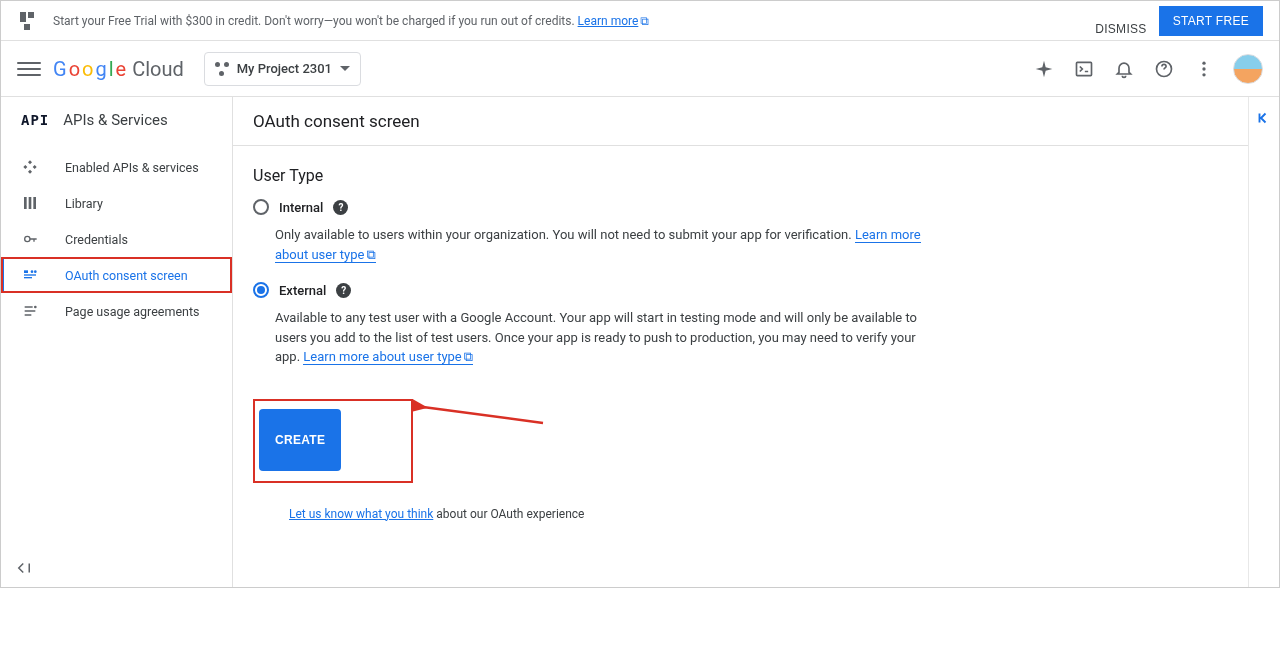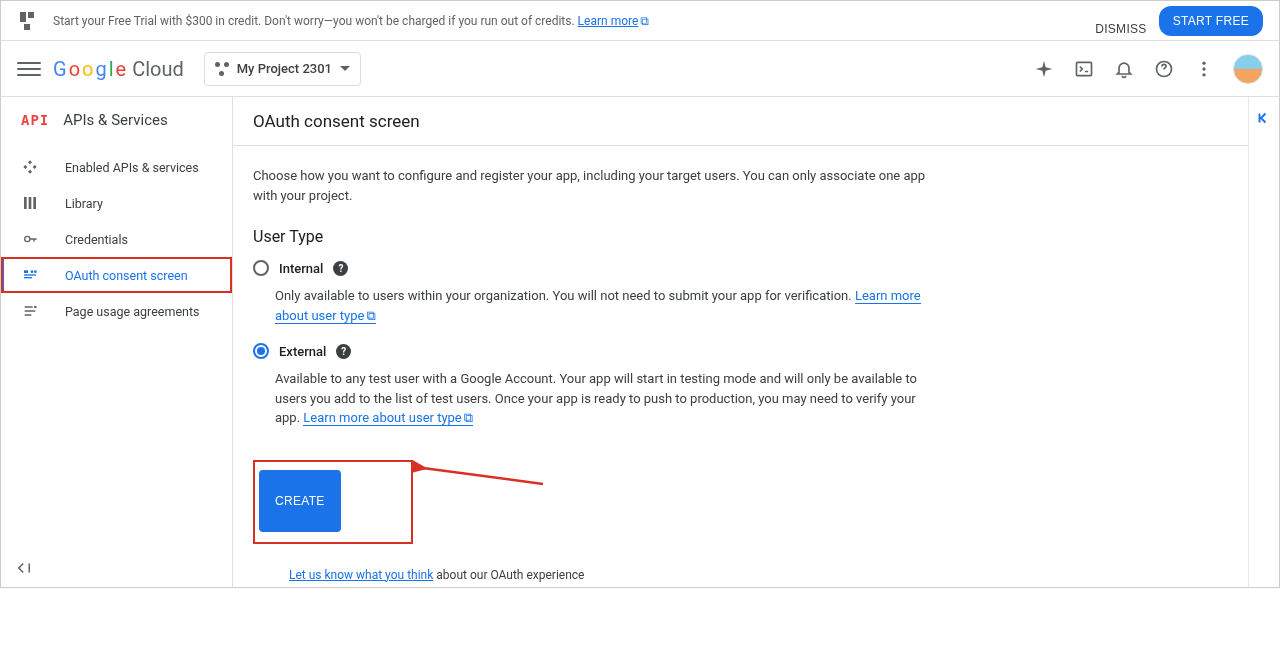--- a/index.html
+++ b/index.html
@@ -10,21 +10,21 @@
 
   
   .banner { display:flex; align-items:center; height:40px; padding:0 16px; border-bottom:1px solid #e0e0e0; }
   .banner-ic { width:20px; height:20px; margin-right:16px; display:flex; flex-wrap:wrap; gap:2px; align-content:center; justify-content:center; }
   .banner-ic span { width:6px; height:6px; background:#5f6368; }
   .banner-ic span:first-child{ height:10px; }
   .banner-msg { font-size:12px; color:#5f6368; }
   .banner-link { text-decoration:underline; }
   .banner-actions { margin-left:auto; display:flex; align-items:flex-end; gap:12px;}
   .dismiss-btn { background:none; border:none; font-size:12px; font-weight:500; color:#3c4043; letter-spacing:.3px; cursor:pointer;}
-  .startfree-btn { background:#1a73e8; color:#fff; border:none; border-radius:12px; padding:8px 14px; font-size:12px; font-weight:500; letter-spacing:.3px; cursor:pointer;}
+  .startfree-btn { background:#1a73e8; color:#fff; border:none; border-radius:0; padding:8px 14px; font-size:12px; font-weight:500; letter-spacing:.3px; cursor:pointer;}
 
   
   .header { display:flex; align-items:center; height:56px; padding:0 16px; border-bottom:1px solid #e0e0e0; gap:12px;}
   .menu-ic { width:24px; height:24px; cursor:pointer; display:flex; flex-direction:column; justify-content:center; gap:4px; }
   .menu-ic div{height:2px;background:#5f6368;border-radius:1px;}
   .logo { display:flex; align-items:center; font-size:20px; gap:2px; margin-right:8px;}
   .l-b{color:#4285F4;} .l-r{color:#EA4335;} .l-y{color:#FBBC05;} .l-g{color:#34A853;}
   .logo-cloud{ color:#5f6368; font-size:20px; margin-left:4px;}
 
   .project-chip { display:flex; align-items:center; border:1px solid #dadce0; border-radius:4px; height:34px; padding:10px 10px; gap:8px; cursor:pointer;}
@@ -42,21 +42,21 @@
 
   .hdr-icons{ margin-left:auto; display:flex; align-items:center; gap:18px;}
   .hdr-icons > *{ cursor:pointer; }
   .ic24 { width:22px; height:22px; color:#5f6368; display:flex; align-items:center; justify-content:center;}
   .avatar{ width:30px;height:30px;border-radius:50%;background:linear-gradient(180deg,#87ceeb 50%,#f4a460 50%);border:1px solid #dadce0;}
 
   
   .body { flex:1; display:flex; overflow:hidden;}
   .sidebar{ width:232px; border-right:1px solid #e0e0e0; display:flex; flex-direction:column;}
   .sb-title{ display:flex; align-items:center; gap:14px; padding:14px 20px; font-size:15px; color:#3c4043;}
-  .api-ic{ font-family:monospace; font-weight:700; font-size:14px; letter-spacing:1px; color:#ef4444;}
+  .api-ic{ font-family:monospace; font-weight:700; font-size:14px; letter-spacing:1px; color:#0f172a;}
   .sb-items{ padding-top:6px;}
   .sb-item{ display:flex; align-items:center; gap:26px; padding:9px 20px; font-size:12.5px; color:#3c4043; cursor:pointer;}
   .sb-item .sic{ width:18px; height:18px; color:#5f6368; display:flex;align-items:center;justify-content:center;}
   .sb-item.active{ color:#1a73e8; border-left:3px solid #1a73e8; padding-left:17px; background:#fff;}
   .sb-item.active .sic{ color:#1a73e8;}
   .sb-highlight{ outline:2px solid #d93025; outline-offset:-2px;}
   .sb-collapse{ margin-top:auto; padding:10px 14px; cursor:pointer;}
 
   .content-wrap{ flex:1; display:flex;}
   .content{ flex:1; border-right:1px solid #e8e8e8;}
@@ -68,21 +68,21 @@
   .radio-row{ display:flex; align-items:center; gap:10px; font-size:13px; font-weight:500; color:#202124; margin-bottom:6px;}
   .radio{ width:16px;height:16px;border:2px solid #5f6368;border-radius:50%;display:flex;align-items:center;justify-content:center;cursor:pointer;}
   .radio.checked{ border-color:#1a73e8;}
   .radio.checked::after{content:"";width:8px;height:8px;background:#1a73e8;border-radius:50%;}
   .help-ic{ width:15px;height:15px;border-radius:50%;background:#3c4043;color:#fff;display:flex;align-items:center;justify-content:center;font-size:10px;font-weight:700;cursor:pointer;}
   .radio-desc{ font-size:13px; line-height:1.5; color:#3c4043; padding:4px 0 18px 22px;}
   .lm-link{ color:#1a73e8; text-decoration:none; border-bottom:1px solid #1a73e8;}
   .ext-ic{ display:inline-block;margin-left:2px;}
 
   .create-wrap{ border:2px solid #d93025; display:inline-block; padding:8px 70px 10px 4px; margin-top:14px;}
-  .create-btn{ background:#1a73e8; color:#fff; border:none; border-radius:4px; padding:24px 16px; font-size:12px; font-weight:400; letter-spacing:.3px; cursor:pointer;}
+  .create-btn{ background:#1a73e8; color:#fff; border:none; border-radius:4px; padding:24px 16px; font-size:12px; font-weight:700; letter-spacing:.3px; cursor:pointer;}
   .footer-feedback{ font-size:12px; color:#3c4043; margin-top:24px;margin-left:36px;}
   .footer-feedback a{ text-decoration:underline;}
 
   .rs-panel{ width:30px; display:flex; justify-content:center; padding-top:12px;}
   .rs-tog{ color:#1a73e8; font-weight:700; cursor:pointer; font-size:14px;}
 
   svg{display:block;}
 </style>
 </head>
 <body>
@@ -223,21 +223,20 @@
         <svg width="18" height="18" viewBox="0 0 24 24" fill="none" stroke="#5f6368" stroke-width="2">
             <path d="M11 6l-6 6 6 6M19 6v12"></path>
           </svg>
       </div>
     </div>
 
     <div class="content-wrap">
       <div class="content">
         <div class="content-hd">OAuth consent screen</div>
         <div class="content-body">
-          <p class="intro">Choose how you want to configure and register your app, including your target users. You can only associate one app with your project.</p>
 
           <div class="section-title">User Type</div>
 
           <div class="radio-row">
             <div class="radio"></div>
             <span>Internal</span>
             <div class="help-ic">?</div>
           </div>
           <div class="radio-desc">
             <span>Only available to users within your organization. You will not need to submit your app for verification. </span>

